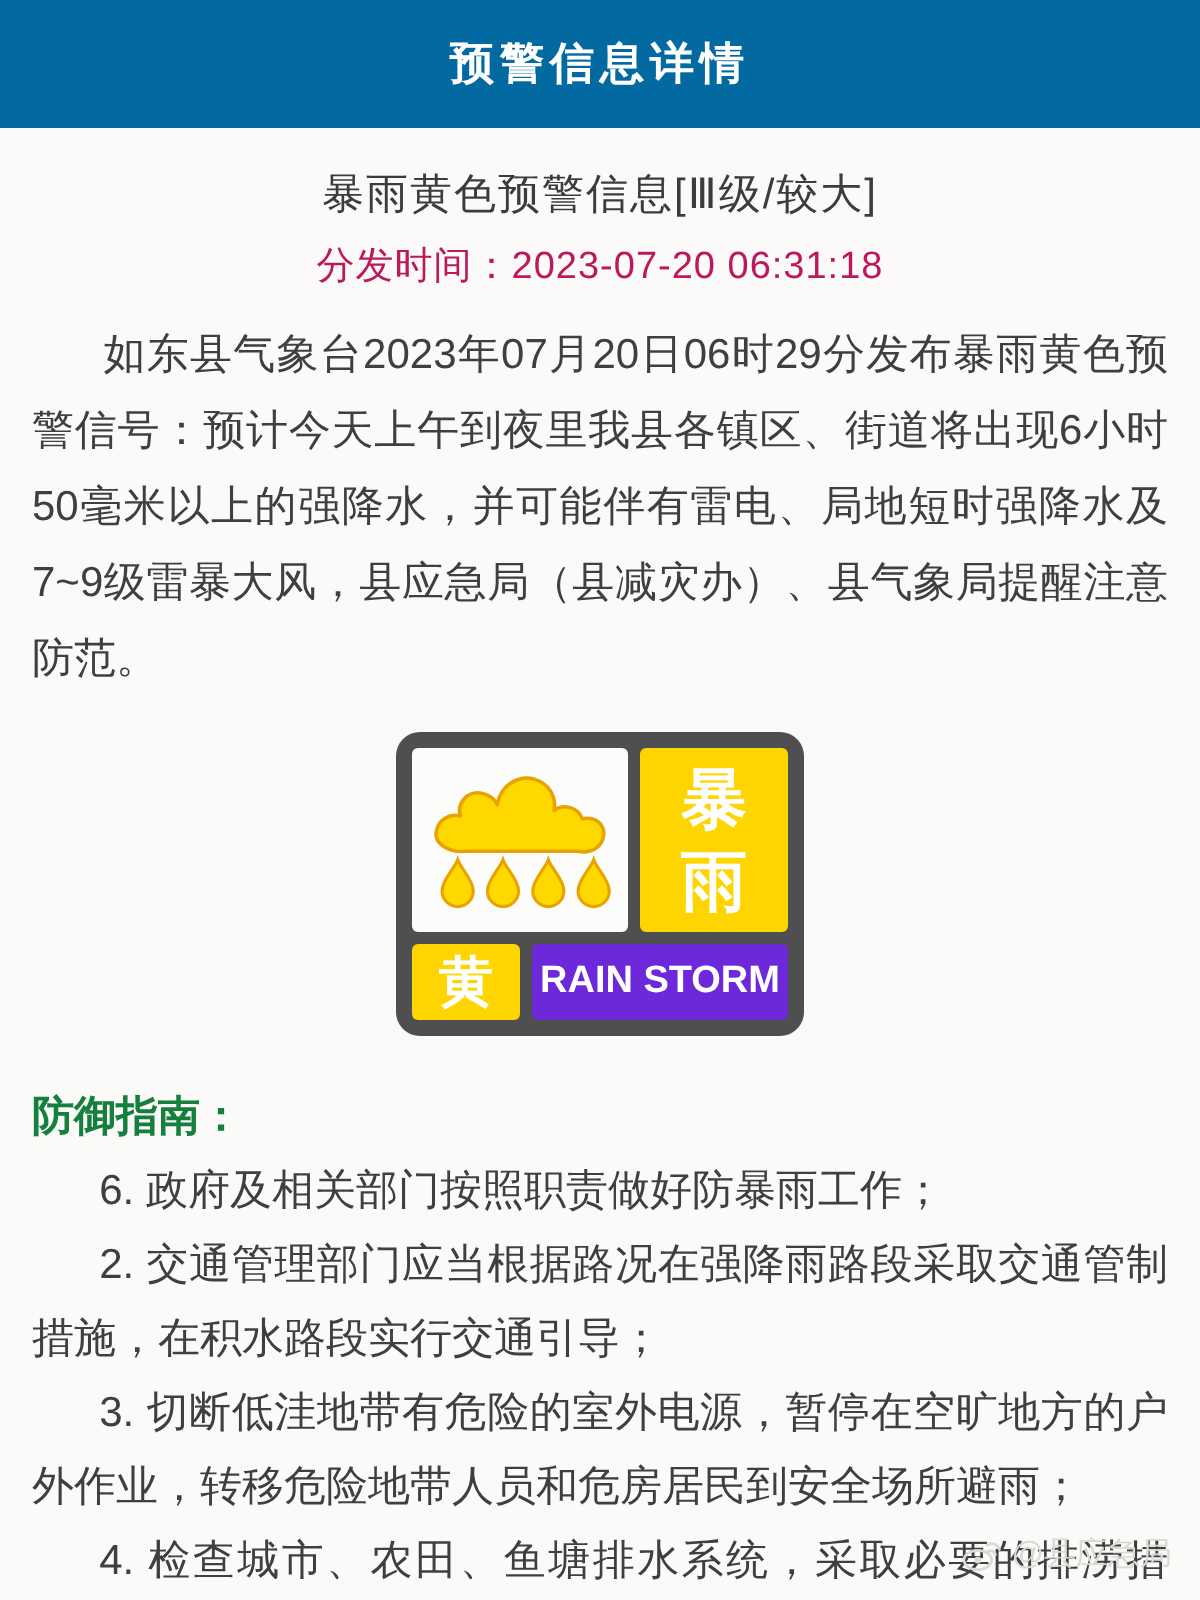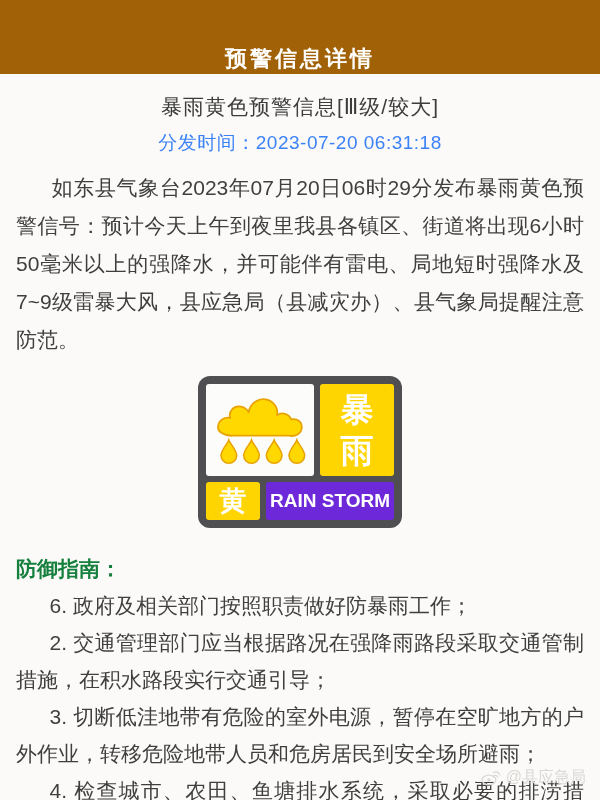--- a/index.html
+++ b/index.html
@@ -5,33 +5,33 @@
   html,body{margin:0;padding:0;}
   body{
     width:600px;height:800px;
     background:#fbfaf8;
     font-family:"Liberation Sans","DejaVu Sans",sans-serif;
     color:#3e3e3e;
     position:relative;
     overflow:hidden;
   }
   .header{
-    height:74px;background:#a16207;
-    display:flex;align-items:flex-end;justify-content:center;
+    height:64px;background:#0369a1;
+    display:flex;align-items:center;justify-content:center;
   }
   .header-title{
     color:#ffffff;font-size:22px;font-weight:700;letter-spacing:3px;
   }
   .alert-title{
     margin-top:19px;text-align:center;
     font-size:21px;color:#3c3c3c;font-weight:400;letter-spacing:1px;
   }
   .dispatch-time{
     margin-top:9px;text-align:center;
-    font-size:19px;color:#3b82f6;letter-spacing:0.5px;
+    font-size:19px;color:#be185d;letter-spacing:0.5px;
   }
   .body-par{
     margin:13px 16px 0 16px;
     font-size:21px;line-height:38px;
     text-indent:1.7em;text-align:justify;
     color:#3f3f3f;
   }
   
   .sign-outer{
     width:204px;height:152px;box-sizing:border-box;

